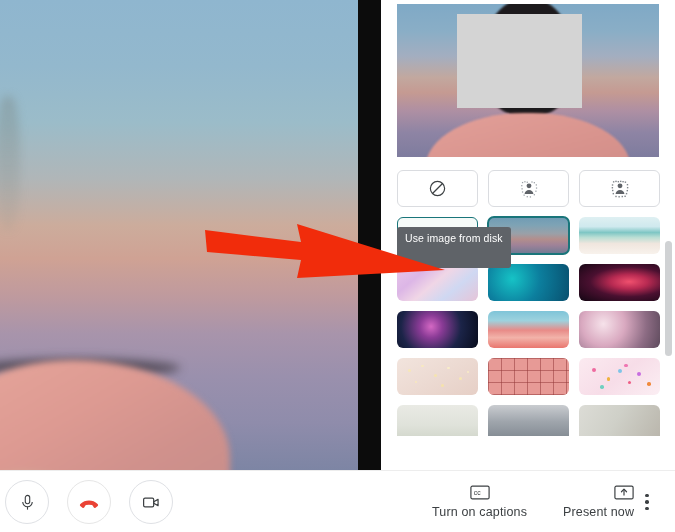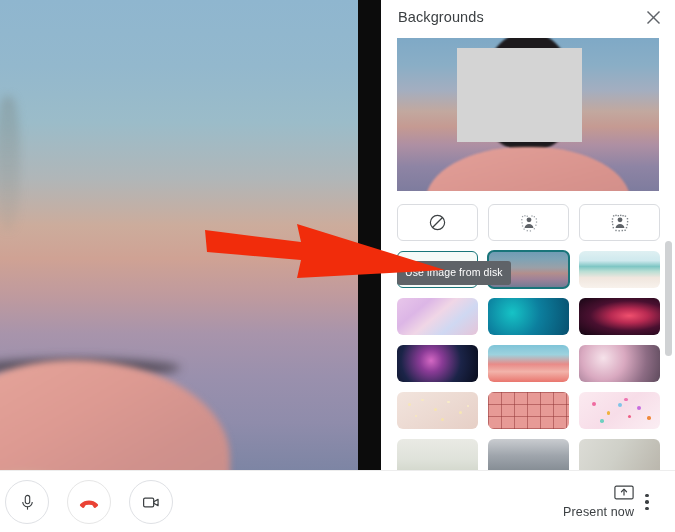--- a/index.html
+++ b/index.html
@@ -191,21 +191,21 @@
   }
 
   
   .tooltip {
     position: absolute;
     left: 16px; top: 227px;
     background: #5f6368;
     color: #ffffff;
     font-size: 10.5px;
     line-height: 1;
-    padding: 6px 8px 7px 8px;
+    padding: 6px 8px 24px 8px;
     border-radius: 3px;
     white-space: nowrap;
     z-index: 30;
     letter-spacing: .1px;
   }
 
   
   .thumb-grid {
     display: grid;
     grid-template-columns: repeat(3, 81px);
@@ -337,29 +337,20 @@
     </div>
     <div class="feed-letterbox"></div>
   </div>
 
   <svg class="arrow-annotation" viewBox="0 0 240 62">
     <polygon id="arrow-shape" points="0,8 96,20 92,2 240,48 92,56 96,38 2,30" fill="#f12c0b"></polygon>
   </svg>
 
   <div class="panel">
 
-    <div class="panel-header">
-      <span class="panel-title">Backgrounds</span>
-      <button class="close-btn">
-        <svg width="15" height="15" viewBox="0 0 15 15">
-          <line x1="1.5" y1="1.5" x2="13.5" y2="13.5" stroke="#5f6368" stroke-width="1.4"></line>
-          <line x1="13.5" y1="1.5" x2="1.5" y2="13.5" stroke="#5f6368" stroke-width="1.4"></line>
-        </svg>
-      </button>
-    </div>
 
     <div class="panel-body">
 
       <div class="self-preview">
         <div class="sp-hair"></div>
         <div class="sp-body"></div>
         <div class="sp-redaction"></div>
       </div>
 
       <div class="option-row">
@@ -506,20 +497,27 @@
       <button class="round-btn">
         <svg width="21" height="21" viewBox="0 0 24 24">
           <rect x="3" y="7" width="11.5" height="10" rx="1.6" fill="none" stroke="#3c4043" stroke-width="1.4"></rect>
           <path d="M14.5 11.2l5-2.8v7.2l-5-2.8z" fill="none" stroke="#3c4043" stroke-width="1.4" stroke-linejoin="round"></path>
         </svg>
       </button>
     </div>
 
     <div class="meeting-actions">
 
+      <button id="captions-action" class="action-item">
+        <svg width="20" height="15" viewBox="0 0 22 16">
+          <rect x="1" y="1" width="20" height="14" rx="1.6" fill="none" stroke="#3c4043" stroke-width="1.3"></rect>
+          <text x="4.2" y="11.2" font-family="'Liberation Sans', sans-serif" font-size="7.5" fill="#3c4043">cc</text>
+        </svg>
+        <span class="label">Turn on captions</span>
+      </button>
 
       <button id="present-action" class="action-item">
         <svg width="20" height="15" viewBox="0 0 22 16">
           <rect x="1" y="1" width="20" height="14" rx="1.6" fill="none" stroke="#3c4043" stroke-width="1.3"></rect>
           <line x1="11" y1="11.4" x2="11" y2="4.4" stroke="#3c4043" stroke-width="1.3"></line>
           <path d="M8.2 7.2L11 4.3l2.8 2.9" fill="none" stroke="#3c4043" stroke-width="1.3" stroke-linejoin="round" stroke-linecap="round"></path>
         </svg>
         <span class="label">Present now</span>
       </button>
 

